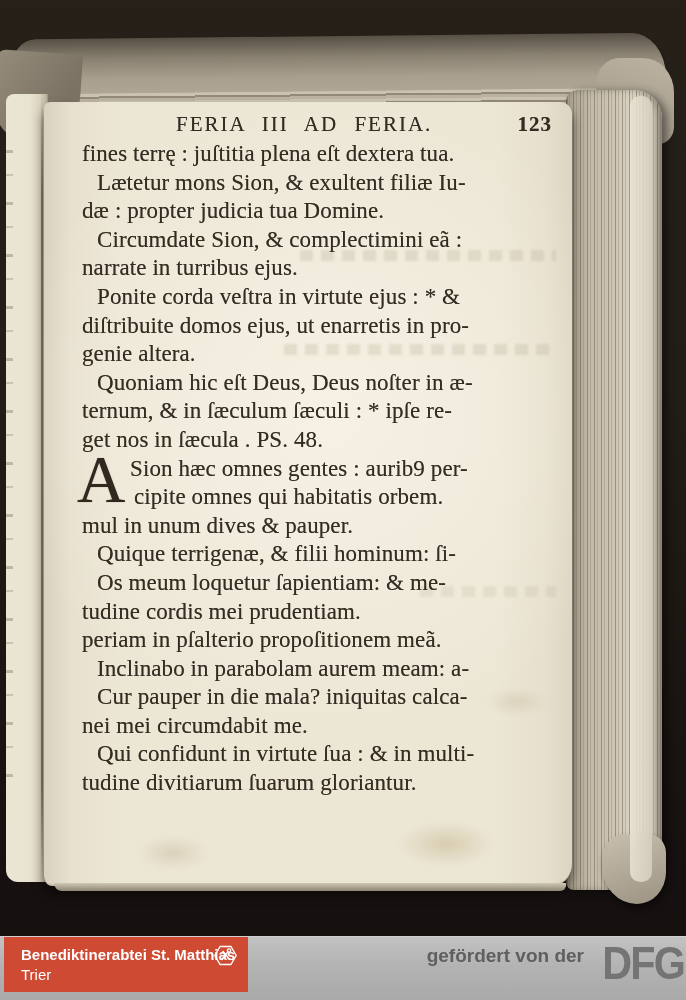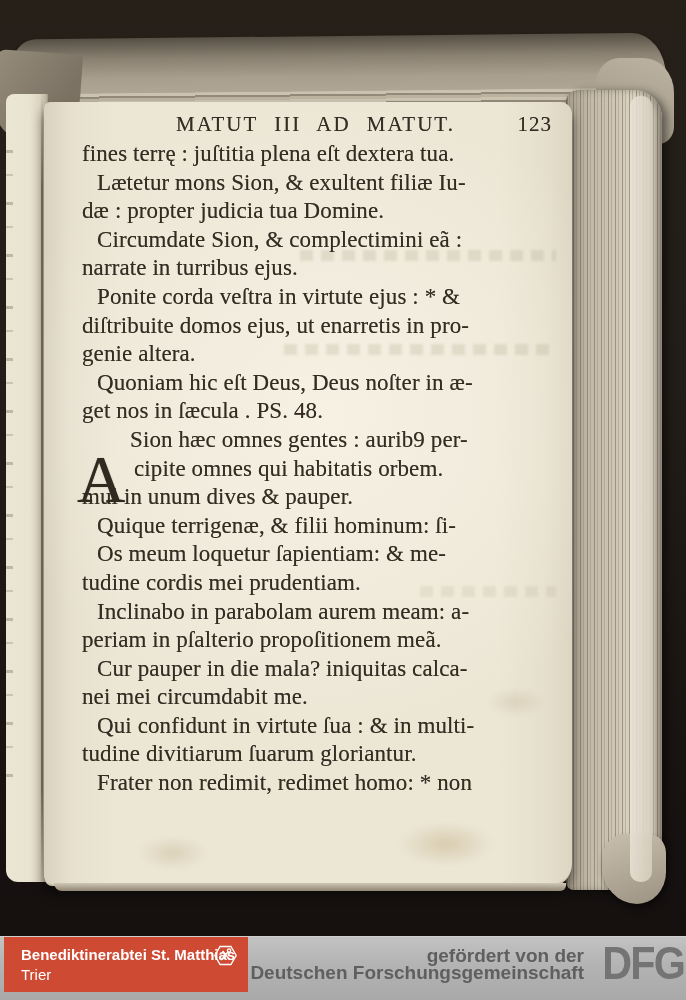--- a/index.html
+++ b/index.html
@@ -104,21 +104,21 @@
   .ghostline.g3{left:420px; top:586px; width:136px; opacity:.35;}
 
   
   .text-block{
     position:absolute; left:82px; top:112px; width:486px;
     color:#342c22; font-size:23px; letter-spacing:.1px;
     text-shadow:0 0 .5px rgba(52,44,34,.55);
   }
   .header-row{display:flex; align-items:baseline; height:28px; font-size:21px;}
   .header-title{margin-left:94px; letter-spacing:2px; word-spacing:9px; white-space:nowrap;}
-  .page-num{margin-left:auto; margin-right:16px; letter-spacing:1px;}
+  .page-num{margin-left:auto; margin-right:16px; letter-spacing:1px;font-weight:bold;}
   .line{height:28.6px; line-height:28.6px; white-space:nowrap;}
   .indent{padding-left:15px;}
   .dc1{padding-left:48px;}
   .dc2{padding-left:52px;}
   .dropcap{
     position:absolute; left:-5px; top:337px; width:52px;
     font-size:67px; line-height:60px; color:#31291f;
     text-shadow:0 0 1px rgba(49,41,31,.6);
   }
 
@@ -160,62 +160,61 @@
 
   <div class="stain s1"></div>
   <div class="stain s2"></div>
   <div class="stain s3"></div>
   <div class="ghostline g1"></div>
   <div class="ghostline g2"></div>
   <div class="ghostline g3"></div>
 
   <div class="text-block">
     <div class="header-row">
-      <span class="header-title">MATUT III AD MATUT.</span>
+      <span class="header-title">FERIA III AD FERIA.</span>
       <span class="page-num">123</span>
     </div>
     <div class="dropcap">A</div>
 
     <div class="line">fines terrę : juſtitia plena eſt dextera tua.</div>
     <div class="line indent">Lætetur mons Sion, &amp; exultent filiæ Iu-</div>
     <div class="line">dæ : propter judicia tua Domine.</div>
     <div class="line indent">Circumdate Sion, &amp; complectimini eã :</div>
     <div class="line">narrate in turribus ejus.</div>
     <div class="line indent">Ponite corda veſtra in virtute ejus : * &amp;</div>
     <div class="line">diſtribuite domos ejus, ut enarretis in pro-</div>
     <div class="line">genie altera.</div>
     <div class="line indent">Quoniam hic eſt Deus, Deus noſter in æ-</div>
+    <div class="line">ternum, &amp; in ſæculum ſæculi : * ipſe  re-</div>
     <div class="line">get nos in ſæcula . PS. 48.</div>
     <div class="line dc1">Sion hæc omnes gentes : aurib9 per-</div>
     <div class="line dc2">cipite omnes qui habitatis orbem.</div>
     <div class="line">mul in unum dives &amp; pauper.</div>
     <div class="line indent">Quique terrigenæ, &amp; filii hominum: ſi-</div>
     <div class="line indent">Os meum loquetur ſapientiam: &amp; me-</div>
     <div class="line">tudine cordis mei prudentiam.</div>
+    <div class="line">periam in pſalterio propoſitionem meã.</div>
     <div class="line indent">Inclinabo in parabolam aurem meam: a-</div>
-    <div class="line">periam in pſalterio propoſitionem meã.</div>
     <div class="line indent">Cur pauper in die mala? iniquitas calca-</div>
     <div class="line">nei mei circumdabit me.</div>
     <div class="line indent">Qui confidunt in virtute ſua : &amp; in multi-</div>
     <div class="line">tudine divitiarum ſuarum gloriantur.</div>
-    <div class="line indent">Frater non redimit, redimet homo: * non</div>
   </div>
 
   <div class="footer">
     <div class="abbey">
       <span class="abbey-name">Benediktinerabtei St. Matthias</span>
       <span class="abbey-city">Trier</span>
       <svg class="abbey-emblem" viewBox="0 0 24 24" fill="none" stroke="#ffffff" stroke-width="1.2">
         <polygon points="2.5,12 7.2,4 16.8,4 21.5,12 16.8,20 7.2,20"></polygon>
         <line x1="8.2" y1="16" x2="14.6" y2="8.2"></line>
         <circle cx="15.2" cy="7.6" r="1.5"></circle>
         <line x1="9.4" y1="8" x2="15.8" y2="15.8"></line>
         <line x1="10.6" y1="8.6" x2="8.8" y2="10"></line>
       </svg>
     </div>
     <div class="funding">
       <div>gefördert von der</div>
-      <div>Deutschen Forschungsgemeinschaft</div>
     </div>
     <div class="dfg">DFG</div>
   </div>
 
 </div>
 
 </body></html>

